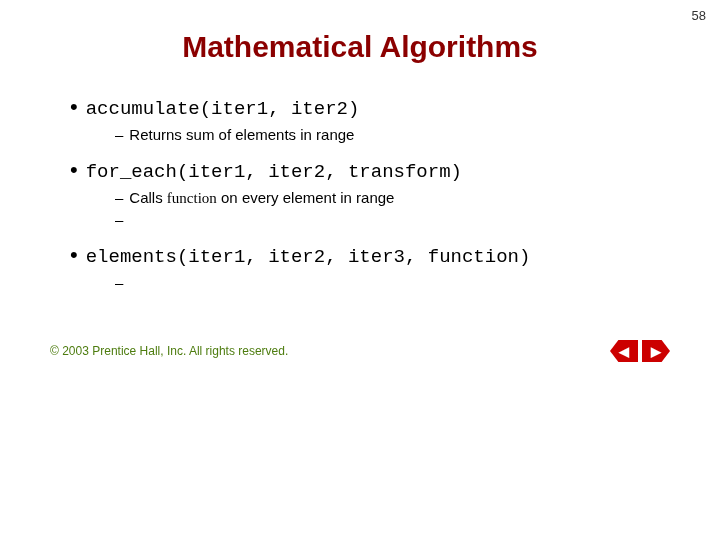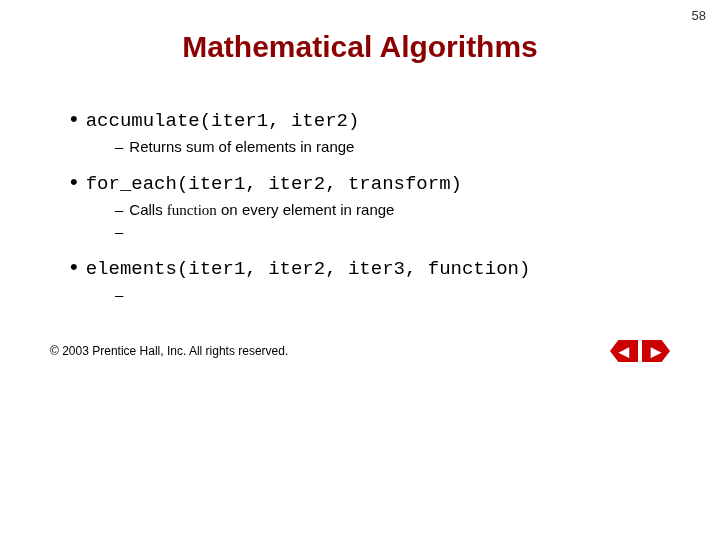--- a/index.html
+++ b/index.html
@@ -26,21 +26,21 @@
       right: 14px;
       font-size: 13px;
       color: #333;
     }
 
     .title {
       text-align: center;
       font-size: 30px;
       font-weight: bold;
       color: #8B0000;
-      margin-bottom: 42px;
+      margin-bottom: 30px;
       margin-top: 10px;
     }
 
     .content {
       padding-left: 20px;
     }
 
     .bullet-item {
       margin-bottom: 14px;
     }
@@ -98,21 +98,21 @@
       bottom: 18px;
       left: 50px;
       right: 50px;
       display: flex;
       align-items: center;
       justify-content: space-between;
     }
 
     .footer-text {
       font-size: 12px;
-      color: #000000;
+      color: #4d7c0f;
     }
 
     .footer-nav {
       display: flex;
       gap: 4px;
     }
 
     .nav-btn {
       width: 28px;
       height: 22px;

